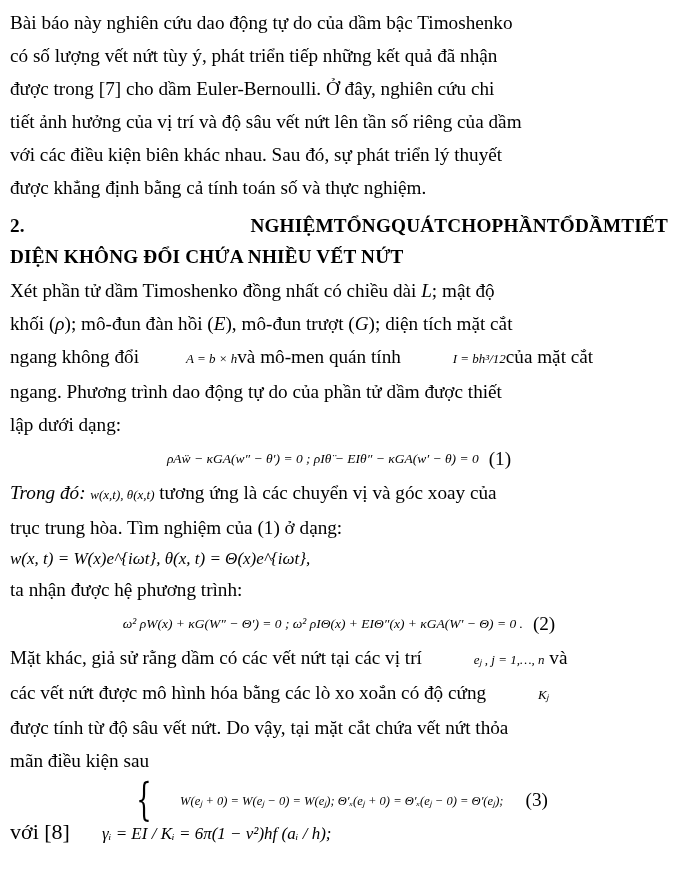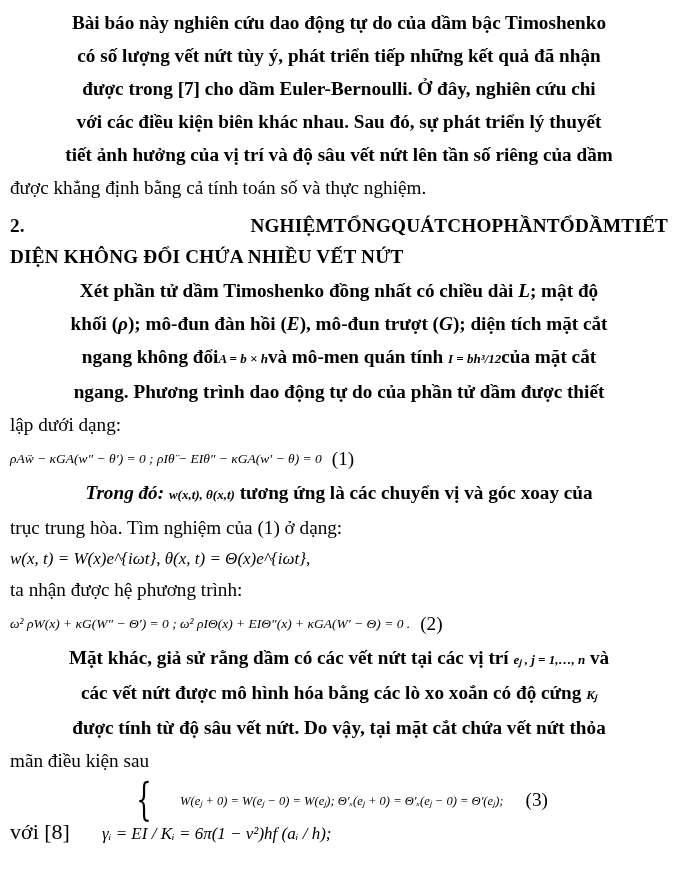--- a/index.html
+++ b/index.html
@@ -53,20 +53,21 @@
   }
   .heading-line1 .txt {
     flex: 1 1 auto;
     display: flex;
     justify-content: flex-end;
   }
   .heading-line1 .txt span { white-space: pre; }
   .eq-block {
     display: flex;
     align-items: center;
+    justify-content: center;
     gap: 10px;
     margin: 7px 0 6px 0;
   }
   .eq-body {
     font-family: "Liberation Serif", serif;
     font-style: italic;
     font-size: 13.5px;
     white-space: nowrap;
   }
   .eq-num {
@@ -74,20 +75,21 @@
     font-style: normal;
   }
   .eq-center {
     margin: 5px 0 4px 0;
     font-style: italic;
     font-size: 17px;
   }
   .inline-small {
     font-size: 13px;
     font-style: italic;
+    padding-left: 47px;
   }
   .inline-mid {
     font-size: 13px;
     font-style: italic;
   }
   i { font-style: italic; }
   .sys-row {
     display: flex;
     align-items: center;
     justify-content: center;
@@ -117,45 +119,44 @@
     font-size: 22px;
     width: 92px;
     flex: 0 0 auto;
   }
   .lastline .eqn {
     font-style: italic;
     font-size: 17px;
   }
   .just-line {
     display: flex;
-    justify-content: center;
-    font-weight: bold;
+    justify-content: flex-start;
   }
   .just-line > span { white-space: pre; }
 </style>
 </head>
 <body>
 
 <div class="page">
 
   <p class="para first">
     <span class="just-line">
         <span>Bài báo này nghiên cứu dao động tự do của dầm bậc Timoshenko</span>
       </span>
     <span class="just-line">
         <span>có số lượng vết nứt tùy ý, phát triển tiếp những kết quả đã nhận</span>
       </span>
     <span class="just-line">
         <span>được trong [7] cho dầm Euler-Bernoulli. Ở đây, nghiên cứu chi</span>
       </span>
     <span class="just-line">
+        <span>tiết ảnh hưởng của vị trí và độ sâu vết nứt lên tần số riêng của dầm</span>
+      </span>
+    <span class="just-line">
         <span>với các điều kiện biên khác nhau. Sau đó, sự phát triển lý thuyết</span>
-      </span>
-    <span class="just-line">
-        <span>tiết ảnh hưởng của vị trí và độ sâu vết nứt lên tần số riêng của dầm</span>
       </span>
     <span>được khẳng định bằng cả tính toán số và thực nghiệm.</span>
   </p>
 
   <div class="heading">
     <div class="heading-line1">
       <span class="num">2.</span>
       <span class="txt">
         <span>NGHIỆM</span>
           <span>TỔNG</span>

